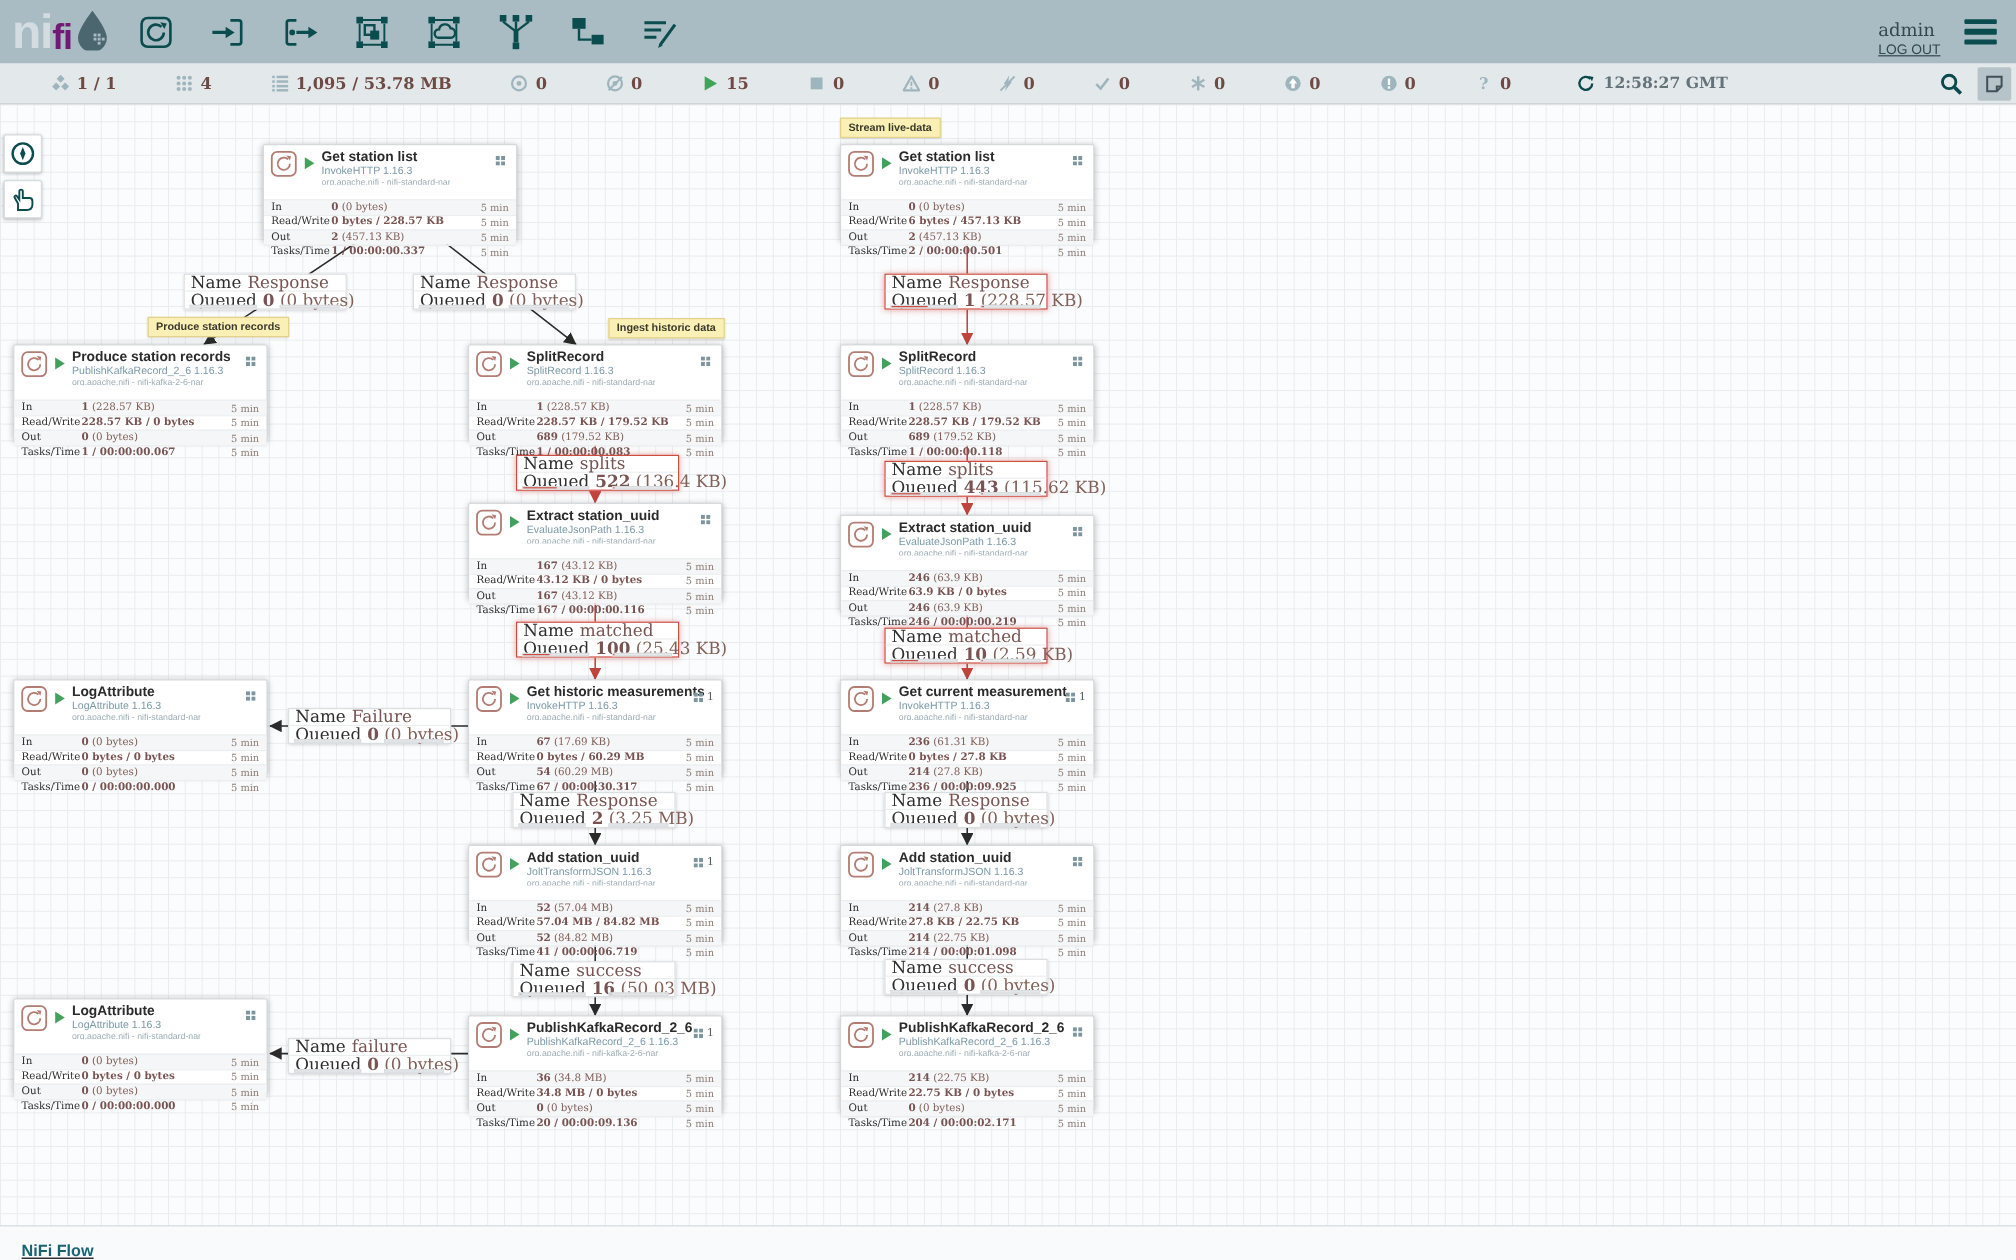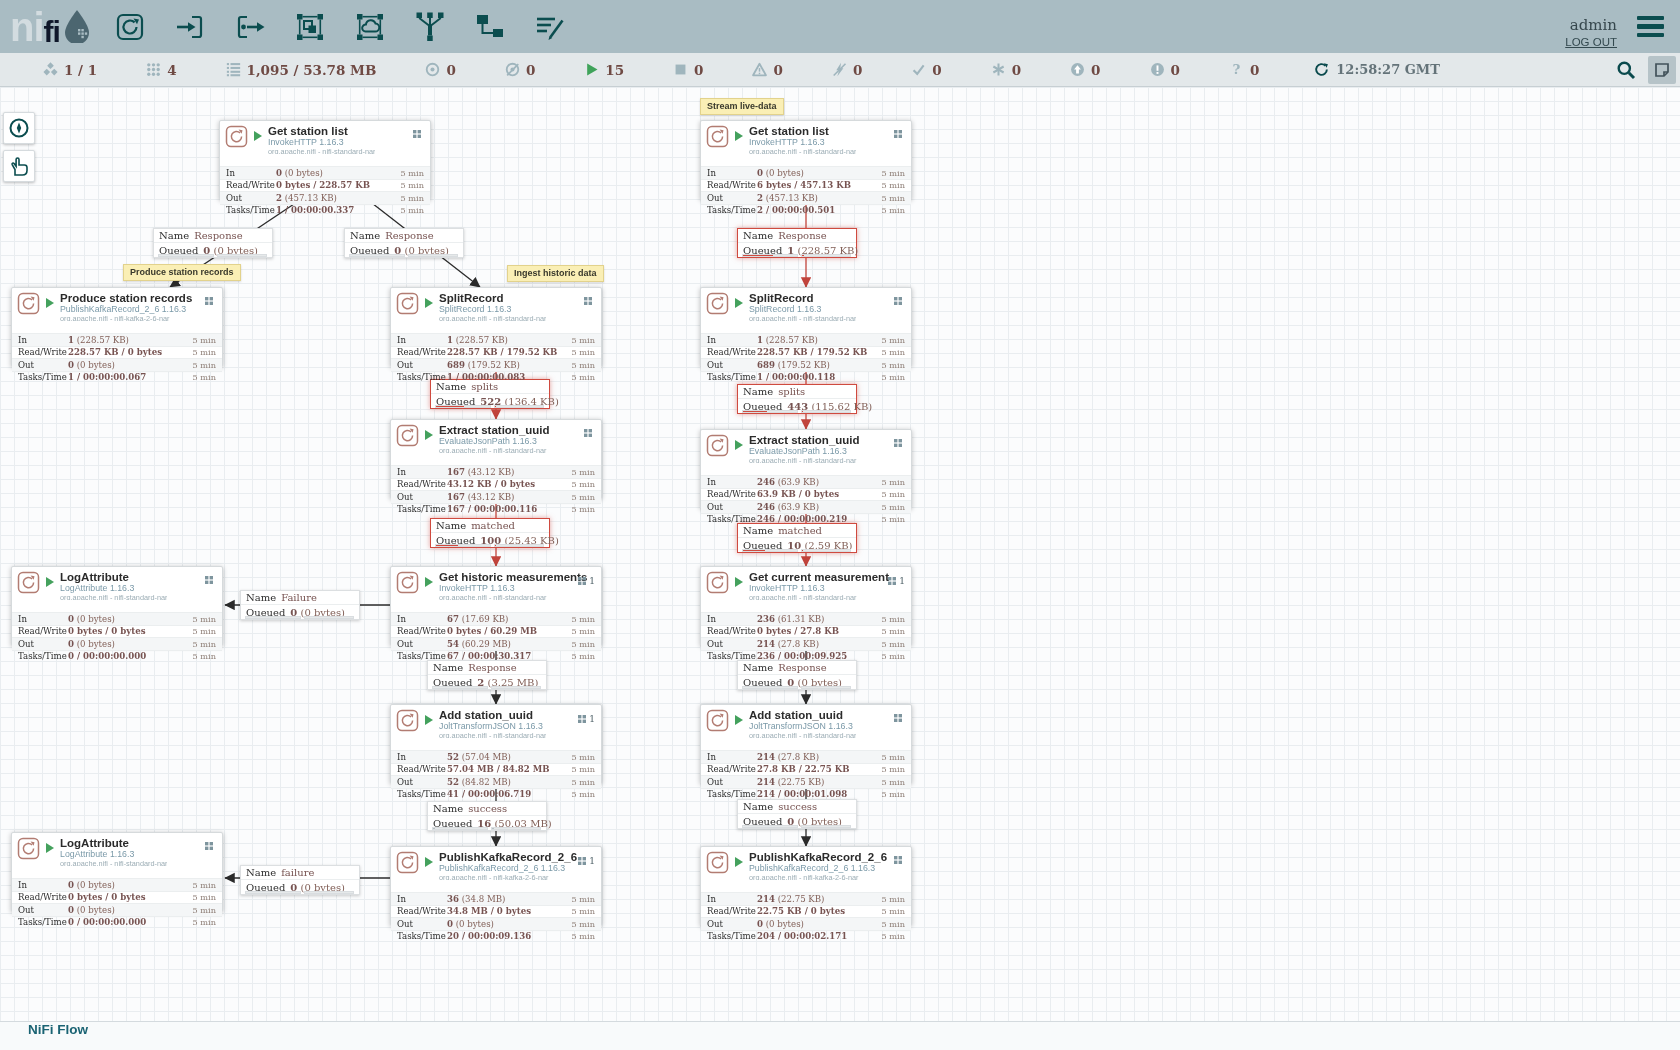--- a/index.html
+++ b/index.html
@@ -4,26 +4,26 @@
 <style>
   html,body{margin:0;padding:0;}
   body{width:1680px;height:1050px;overflow:hidden;position:relative;
        font-family:"Liberation Sans",sans-serif;background:#fbfcfd;}
 
   
   .app-header{position:absolute;top:0;left:0;right:0;height:53px;background:#a9bcc3;
               display:flex;align-items:center;z-index:30;}
   .logo{display:flex;align-items:flex-end;margin-left:10px;user-select:none;}
   .logo-ni{font-size:40px;font-weight:bold;color:#d3dce0;letter-spacing:-1px;line-height:1;}
-  .logo-fi{font-size:30px;font-weight:bold;color:#0f172a;letter-spacing:-1px;line-height:1;}
+  .logo-fi{font-size:30px;font-weight:bold;color:#701a75;letter-spacing:-1px;line-height:1;}
   .logo-drop{margin-left:2px;}
   .toolbar{display:flex;margin-left:20px;gap:24px;align-items:center;}
   .tool-btn{width:36px;height:36px;display:flex;align-items:center;justify-content:center;cursor:grab;}
   .user-area{margin-left:auto;display:flex;align-items:center;gap:16px;margin-right:12px;}
-  .user-block{text-align:right;line-height:1.3;margin-top:13px;}
+  .user-block{text-align:left;line-height:1.3;margin-top:13px;}
   .user-name{font-size:15px;color:#36474d;font-family:"DejaVu Serif",serif;}
   .logout{font-size:11.5px;color:#33494f;text-decoration:underline;cursor:pointer;}
   .menu-btn{display:flex;flex-direction:column;gap:4px;cursor:pointer;padding:4px;}
   .menu-btn span{display:block;width:27px;height:4.5px;background:#0b4d4f;border-radius:1px;}
 
   
   .status-bar{position:absolute;top:53px;left:0;right:0;height:34px;background:#e3e8ea;
               border-bottom:1px solid #c7cfd3;display:flex;align-items:center;
               padding-left:43px;box-sizing:border-box;z-index:30;}
   .status-item{display:flex;align-items:center;gap:6px;margin-right:49px;}
@@ -64,39 +64,39 @@
   .proc-badge{position:absolute;top:9px;right:6px;display:flex;align-items:center;gap:3px;
               font-size:9px;color:#4e6067;font-family:"DejaVu Serif",serif;}
   .proc-stats{font-family:"DejaVu Serif",serif;font-size:8.6px;margin-top:12px;}
   .prow{display:flex;align-items:center;height:11.5px;border-top:1px solid #ebeeef;padding:0 6px;}
   .prow:nth-child(odd){background:#f4f6f7;}
   .plabel{width:50px;color:#2e2e2e;flex:none;}
   .pvalue{flex:1;color:#826058;white-space:nowrap;overflow:hidden;}
   .pvalue b{color:#775351;}
   .pwin{color:#8d7d75;font-size:8.2px;flex:none;}
 
-  .queue{position:absolute;width:120px;height:30px;background:#fff;border:1px solid #dcdfe1;
-         box-shadow:0 1px 3px rgba(0,0,0,.2);font-family:"DejaVu Serif",serif;font-size:10px;
+  .queue{position:absolute;width:136px;height:30px;background:#fff;border:1px solid #dcdfe1;
+         box-shadow:0 1px 3px rgba(0,0,0,.2);font-family:"DejaVu Serif",serif;font-size:14px;
          cursor:pointer;box-sizing:border-box;}
   .queue.alert{border-color:#cf4a3f;box-shadow:0 0 5px rgba(207,74,63,.5);}
   .qrow1{height:13px;border-bottom:1px solid #ebeeef;display:flex;gap:5px;align-items:center;padding:0 5px;}
   .qrow2{height:15px;display:flex;gap:5px;align-items:center;padding:0 5px;position:relative;}
   .qkey{color:#2e2e2e;flex:none;}
   .qname{color:#775351;}
   .qqty{color:#826058;white-space:nowrap;}
   .qqty b{color:#775351;}
   .qbar{position:absolute;bottom:1.5px;height:3px;background:#e6e9ea;border:1px solid #d9dde0;box-sizing:border-box;}
   .qbar.l{left:4px;width:56px;}
   .qbar.r{right:5px;width:50px;}
   .qbar i{display:block;height:100%;}
   .queue.alert .qbar i{background:#cf4a3f;}
   .queue:not(.alert) .qbar i{background:#b9c1c5;}
 
   .breadcrumb-bar{position:absolute;bottom:0;left:0;right:0;height:28px;background:rgba(248,250,251,.96);
-                  border-top:1px solid #d4dade;display:flex;align-items:flex-start;padding-left:28px;z-index:30;}
+                  border-top:1px solid #d4dade;display:flex;align-items:flex-end;padding-left:18px;z-index:30;text-decoration:underline;}
   .breadcrumb{font-size:13.5px;font-weight:bold;color:#1a6373;}
 </style>
 </head>
 <body>
 
 <header class="app-header">
   <div class="logo">
     <span class="logo-ni">ni</span>
       <span class="logo-fi">fi</span>
     <span class="logo-drop">

